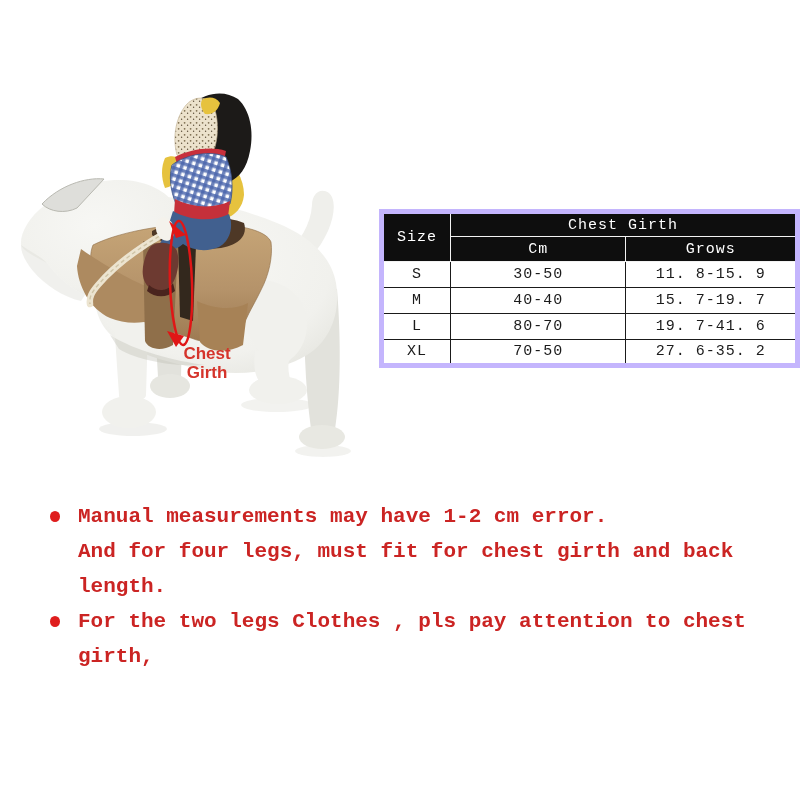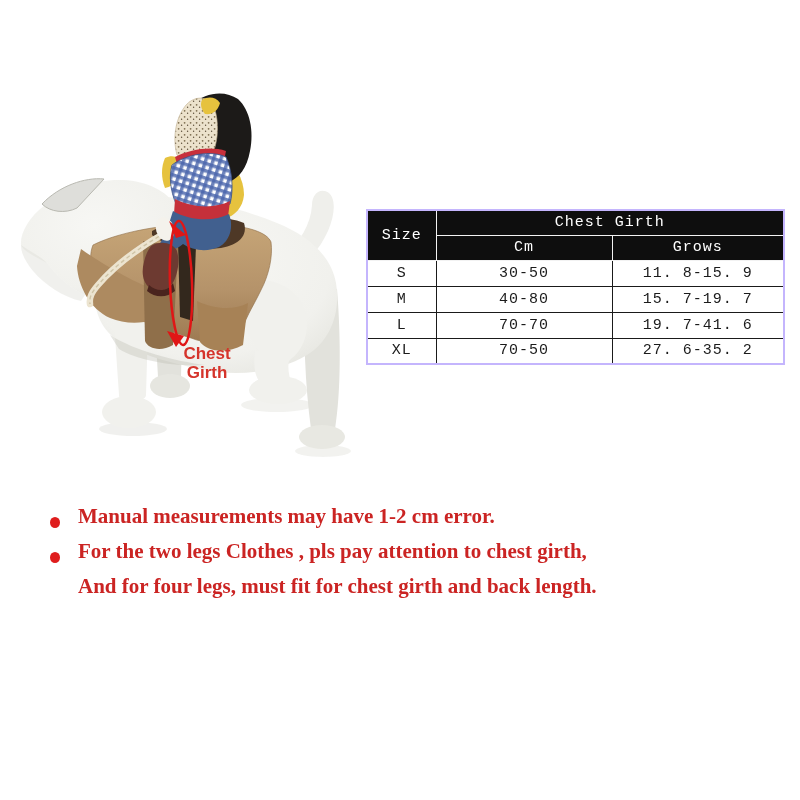--- a/index.html
+++ b/index.html
@@ -12,45 +12,45 @@
   .figure-svg { position:absolute; left:15px; top:85px; width:340px; height:385px; }
 
   .chest-label {
     position:absolute; left:176px; top:344px; width:62px;
     text-align:center; font-family:"Liberation Sans", sans-serif;
     font-weight:bold; font-size:17px; line-height:19px; color:#d5342b;
   }
 
   
   .size-table {
-    position:absolute; left:366px; top:209px;
+    position:absolute; left:379px; top:209px;
     border-collapse:collapse; table-layout:fixed;
     font-family:"Liberation Mono", monospace; color:#1b1b1b;
-    border:2px solid #c4b5fd;
+    border:5px solid #c4b5fd;
   }
   .size-table th, .size-table td {
     text-align:center; vertical-align:middle; padding:0; overflow:hidden;
   }
   .size-table thead th {
     background:#0e0e0e; color:#ffffff; font-weight:normal;
     font-size:15px; letter-spacing:1px; border:1px solid #f2f2f2;
   }
   .size-table thead tr { height:25px; }
   .size-table tbody tr { height:26px; }
   .size-table tbody td {
     border:1px solid #1a1a1a; font-size:15px; letter-spacing:1px; background:#ffffff;
   }
 
   
   .notes {
     position:absolute; left:50px; top:499px; width:735px;
     font-family:"Liberation Serif", serif; font-weight:bold;
     font-size:21px; color:#cb2423;
   }
-  .note { display:flex; align-items:center; line-height:35px; }
+  .note { display:flex; align-items:flex-start; line-height:35px;font-family:Liberation Mono, monospace; }
   .note .dot {
     flex:none; width:10px; height:11px; border-radius:50%;
     background:#df1d1d; margin:12px 18px 0 0;
   }
   .note.no-bullet .dot { visibility:hidden; }
 </style>
 </head>
 <body>
 
 <div class="canvas">
@@ -163,44 +163,44 @@
       </tr>
     </thead>
     <tbody>
       <tr>
         <td>S</td>
         <td>30-50</td>
         <td>11. 8-15. 9</td>
       </tr>
       <tr>
         <td>M</td>
-        <td>40-80</td>
+        <td>40-40</td>
         <td>15. 7-19. 7</td>
       </tr>
       <tr>
         <td>L</td>
-        <td>70-70</td>
+        <td>80-70</td>
         <td>19. 7-41. 6</td>
       </tr>
       <tr>
         <td>XL</td>
         <td>70-50</td>
         <td>27. 6-35. 2</td>
       </tr>
     </tbody>
   </table>
 
   <div class="notes">
     <div class="note">
       <span class="dot"></span>
       <span>Manual measurements may have 1-2 cm error.</span>
     </div>
+    <div class="note no-bullet">
+      <span class="dot"></span>
+      <span>And for four legs, must fit for chest girth and back length.</span>
+    </div>
     <div class="note">
       <span class="dot"></span>
       <span>For the two legs Clothes , pls pay attention to chest girth,</span>
     </div>
-    <div class="note no-bullet">
-      <span class="dot"></span>
-      <span>And for four legs, must fit for chest girth and back length.</span>
-    </div>
   </div>
 
 </div>
 
 </body></html>

